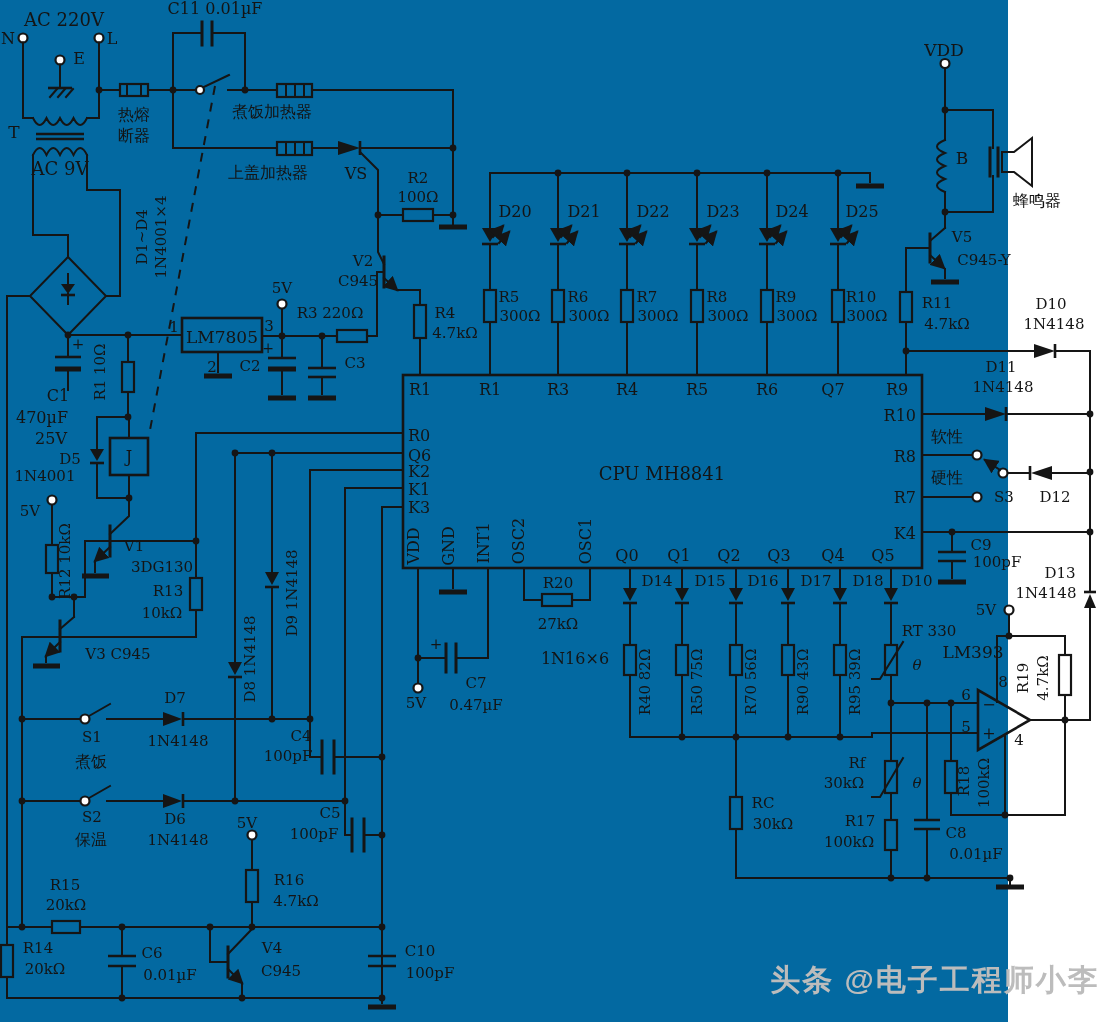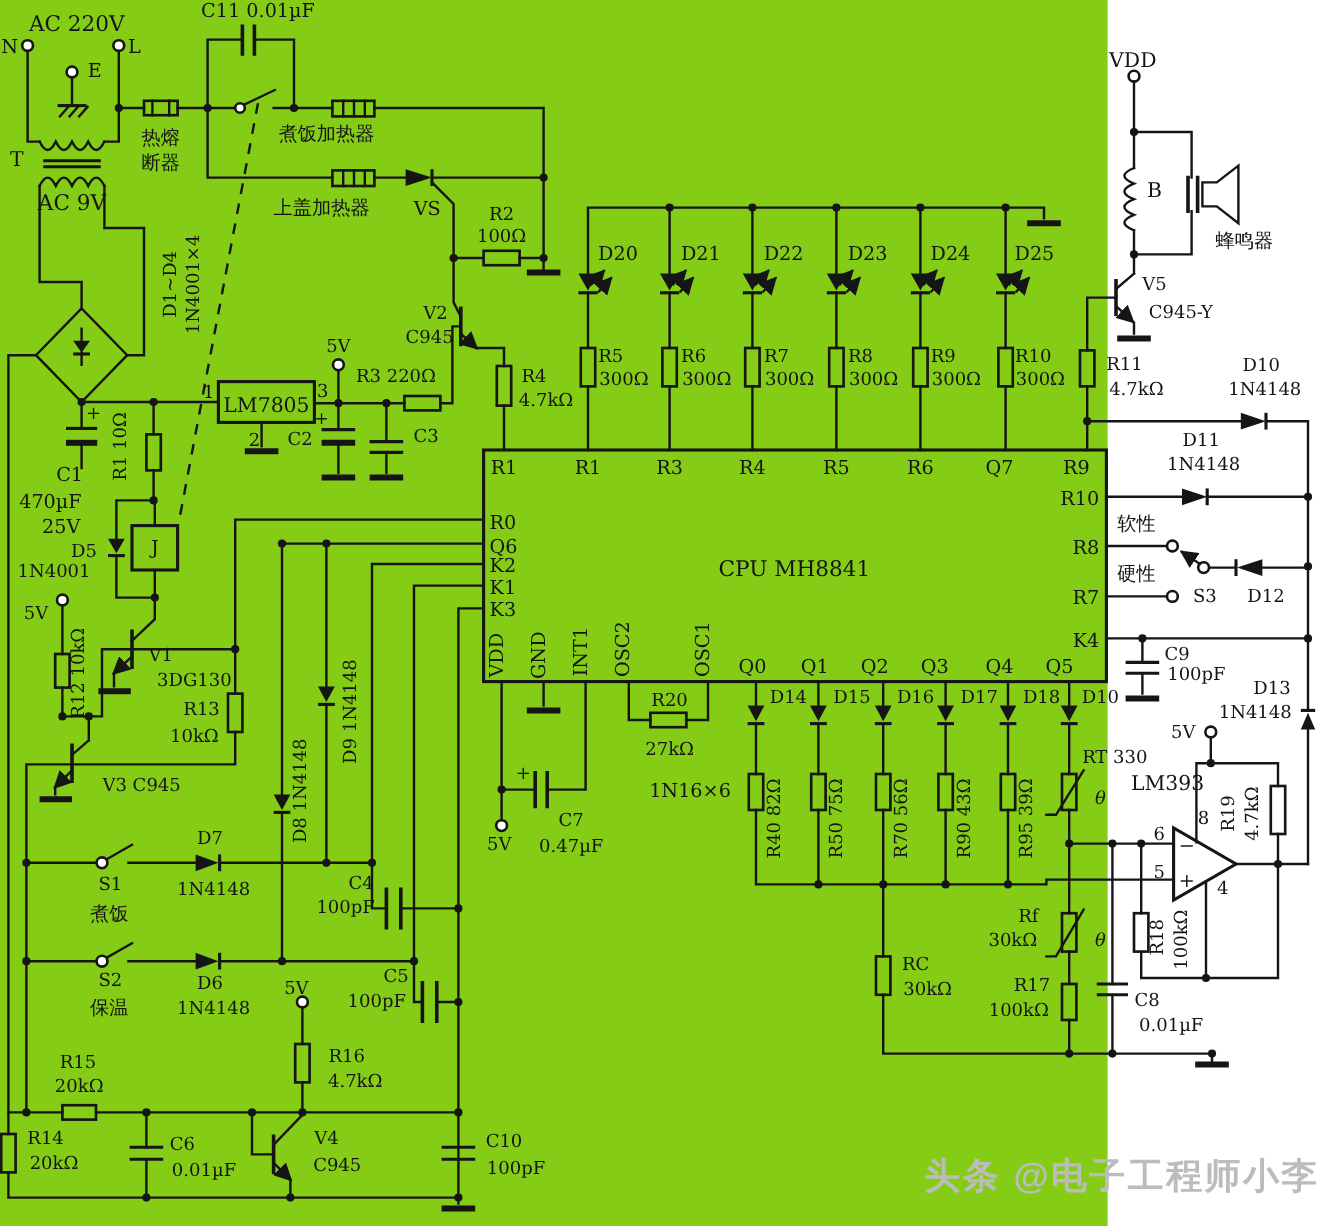--- a/index.html
+++ b/index.html
@@ -1,16 +1,16 @@
 <!DOCTYPE html>
 <html><head>
 <meta charset="utf-8">
 <style>
   html,body{margin:0;padding:0;background:#ffffff;}
-  #stage{position:relative;width:923px;height:1022px;background:#84cc16;font-family:"DejaVu Serif","Liberation Serif",serif;}
+  #stage{position:relative;width:1008px;height:1022px;background:#0369a1;font-family:"DejaVu Serif","Liberation Serif",serif;}
   svg{display:block}
   .w{stroke:#151515;stroke-width:2;fill:none;stroke-linecap:square}
   .w25{stroke:#151515;stroke-width:2.6;fill:none}
   .w3{stroke:#151515;stroke-width:3;fill:none;stroke-linecap:square}
   .w5{stroke:#151515;stroke-width:5;fill:none;stroke-linecap:butt}
   .box{stroke:#151515;stroke-width:2.2;fill:none}
   .boxh{stroke:#151515;stroke-width:2.6;fill:none}
   .d{fill:#151515;stroke:none}
   .dot{fill:#151515;stroke:none}
   .term{stroke:#151515;stroke-width:2.2;fill:#fff}

